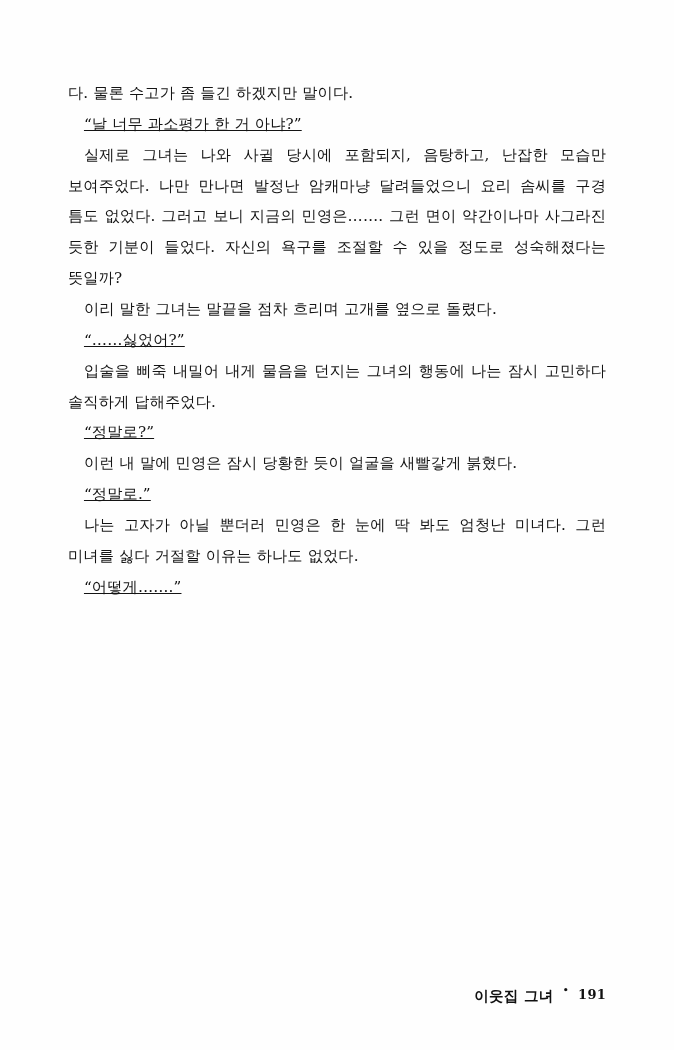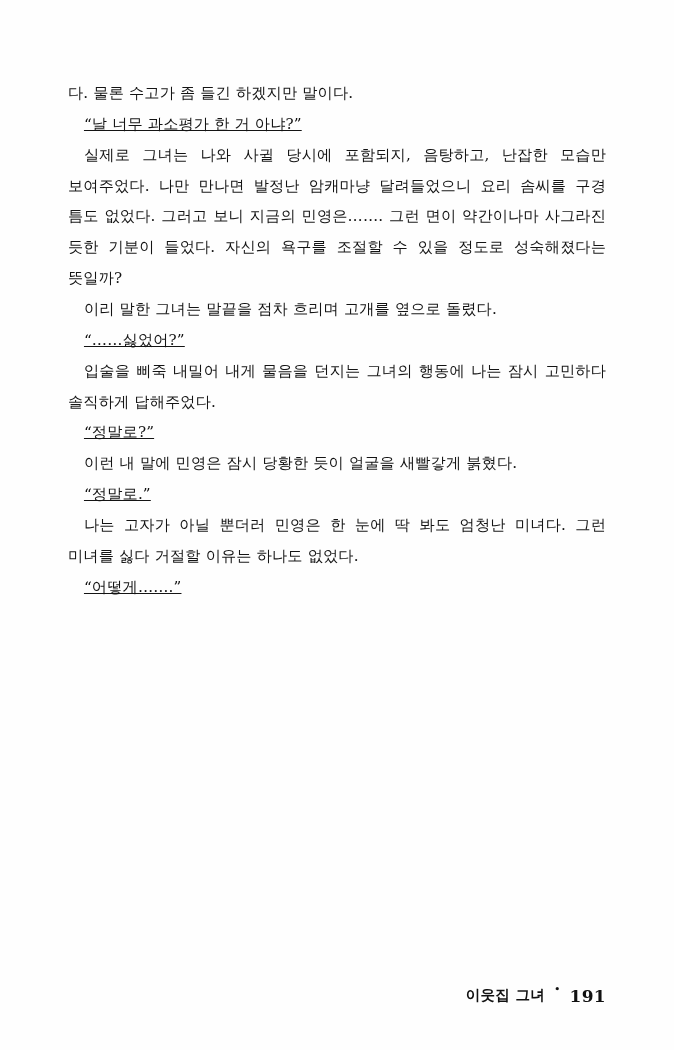--- a/index.html
+++ b/index.html
@@ -56,21 +56,21 @@
     font-weight: 700;
     letter-spacing: 0.02em;
   }
   .footer .sep {
     font-size: 11px;
     position: relative;
     top: -3px;
   }
   .footer .page-number {
     font-weight: 700;
-    font-size: 17px;
+    font-size: 13px;
     letter-spacing: 0.02em;
   }
 </style>
 </head>
 <body>
 
 <div class="page">
 
   <div class="body-text">
     <p class="para noindent">다. 물론 수고가 좀 들긴 하겠지만 말이다.</p>

